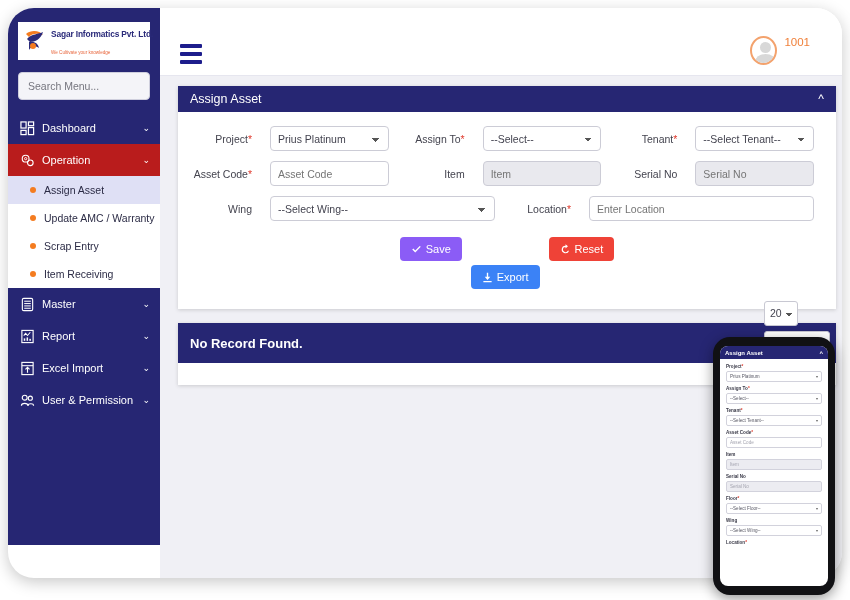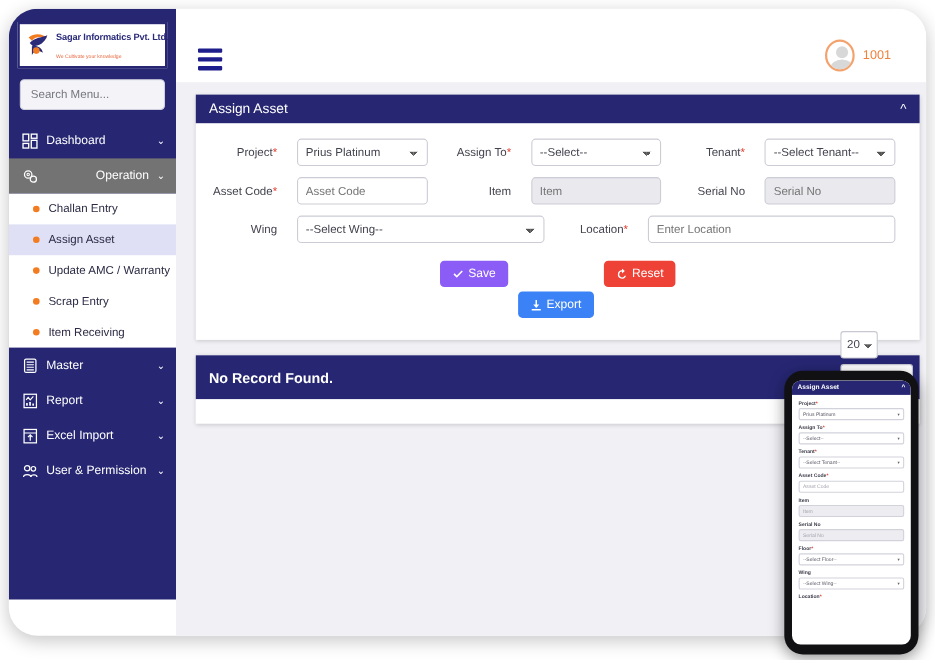--- a/index.html
+++ b/index.html
@@ -65,21 +65,21 @@
 
   .nav-group {
     height: 32px;
     display: flex; align-items: center;
     padding: 0 10px 0 12px;
     color: #ffffff;
     font-size: 11px;
     cursor: pointer;
     gap: 7px;
   }
-  .nav-group.active { background: #737373; text-align: right; }
+  .nav-group.active { background: #b91c1c; }
   .nav-group .gicon { width: 15px; height: 15px; flex: 0 0 15px; display:block; }
   .nav-group .glabel { flex: 1; }
   .nav-group .caret { font-size: 9px; }
 
   .sub-wrap { background: #ffffff; }
   .sub-item {
     height: 28px;
     display: flex; align-items: center; gap: 8px;
     padding-left: 22px;
     font-size: 10.5px; color: #2b2b45;
@@ -101,21 +101,21 @@
   #hamburger {
     position: absolute; left: 20px; top: 36px;
     width: 22px; cursor: pointer;
   }
   #hamburger span {
     display: block; height: 4px; background: #1d1d8c;
     margin-bottom: 4px; border-radius: 1px;
   }
   #user-chip {
     position: absolute; right: 32px; top: 28px;
-    display: flex; align-items: center; gap: 7px;
+    display: flex; gap: 7px;
   }
   #avatar {
     width: 27px; height: 29px; border-radius: 50%;
     border: 2px solid #f3a26d;
     background: #fff;
     position: relative; overflow: hidden;
   }
   #avatar::before {
     content: ""; position: absolute;
     left: 8px; top: 4px; width: 11px; height: 11px;
@@ -335,24 +335,20 @@
           <circle cx="6" cy="6" r="3.6" fill="none" stroke="#fff" stroke-width="1.2"></circle>
           <circle cx="6" cy="6" r="1.2" fill="none" stroke="#fff" stroke-width="1"></circle>
           <circle cx="11" cy="10.5" r="3" fill="none" stroke="#fff" stroke-width="1.2"></circle>
         </svg>
       </span>
       <span class="glabel">Operation</span>
       <span class="caret">⌄</span>
     </div>
 
     <div class="sub-wrap">
-      <div class="sub-item">
-        <span class="bullet"></span>
-        <span>Challan Entry</span>
-      </div>
       <div class="sub-item sel">
         <span class="bullet"></span>
         <span>Assign Asset</span>
       </div>
       <div class="sub-item">
         <span class="bullet"></span>
         <span>Update AMC / Warranty</span>
       </div>
       <div class="sub-item">
         <span class="bullet"></span>

